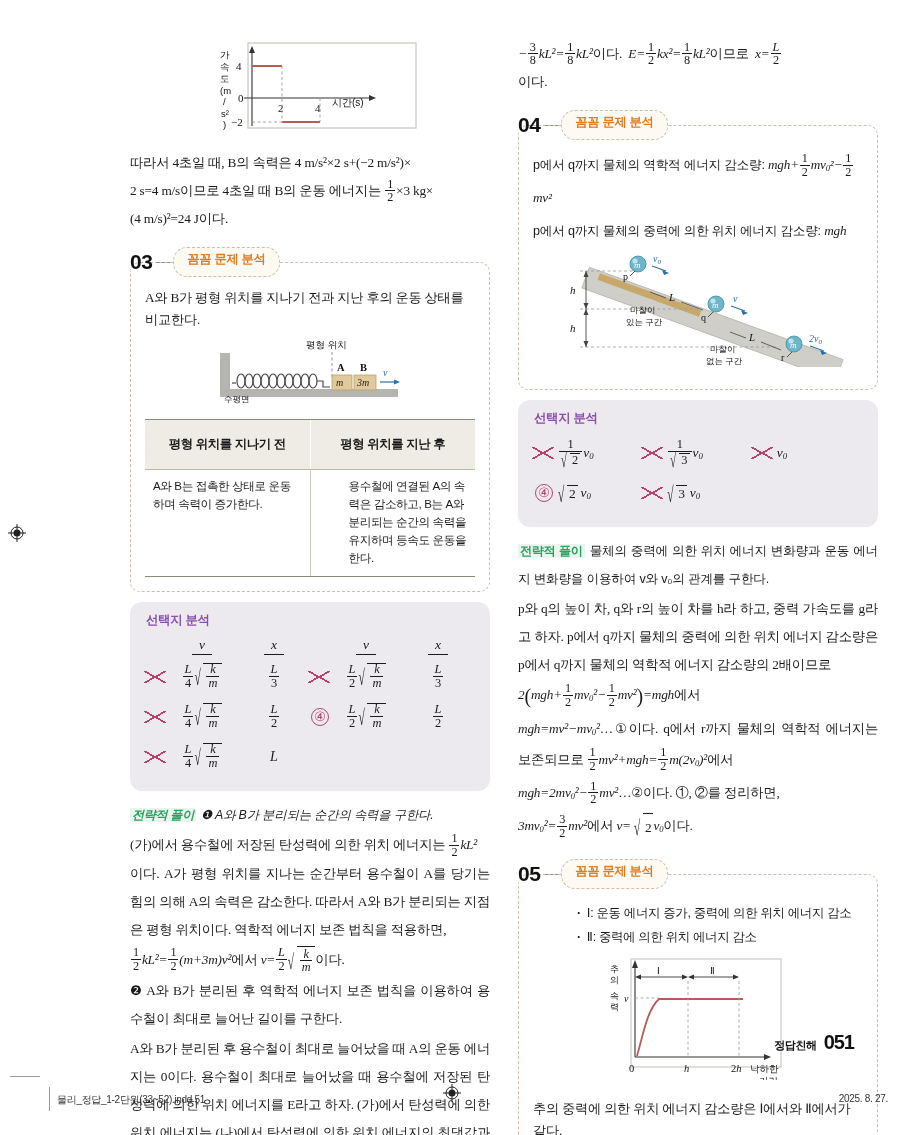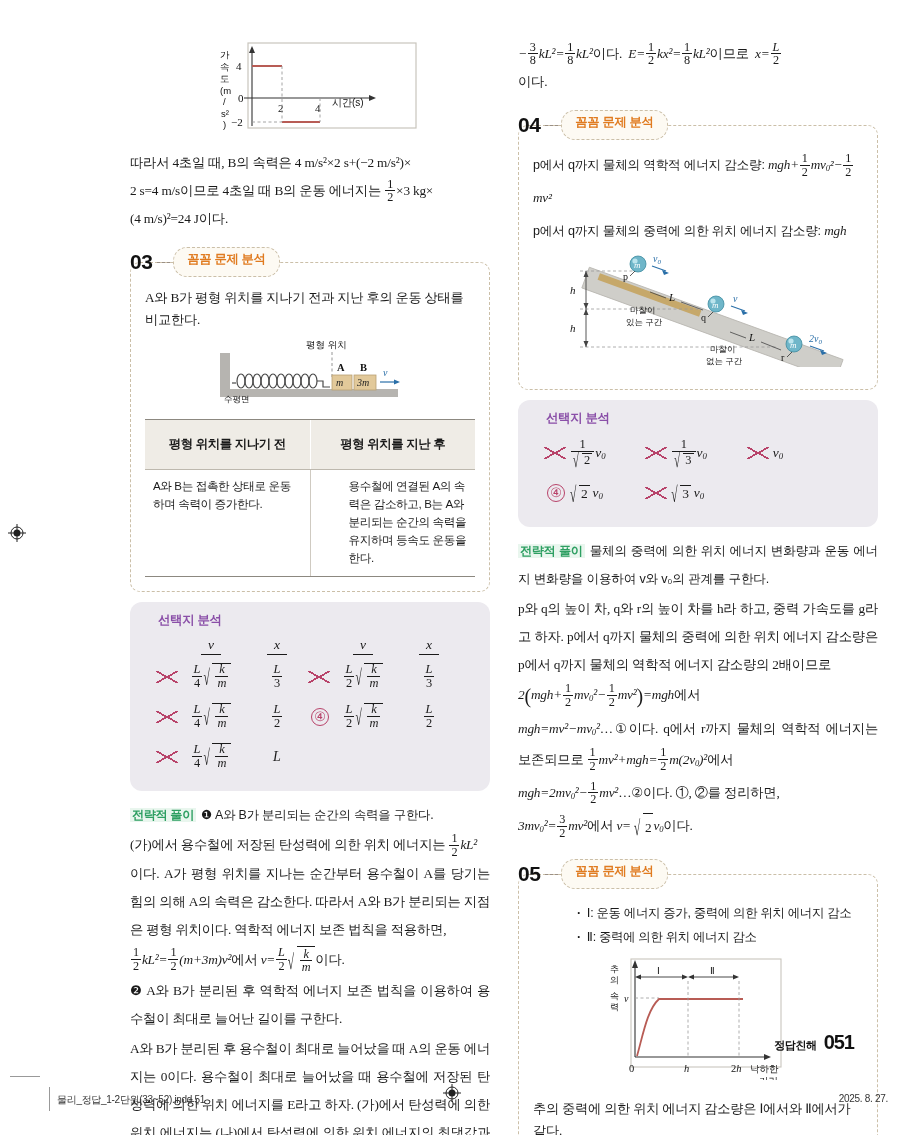--- a/index.html
+++ b/index.html
@@ -103,21 +103,21 @@
   table.cmp td {
     border-bottom:1.3px solid #8c8880; padding:7px 8px 9px; vertical-align:top;
     font-family:"Liberation Sans", sans-serif; font-size:11.6px; line-height:18px;
     letter-spacing:-0.4px; width:50%;
   }
   table.cmp td + td { border-left:1px solid #cfcac1;padding-left:38px; }
 
   
   .choice-box {
     background:#eceaef; border-radius:12px; margin-top:10px;
-    padding:10px 28px 14px;
+    padding:10px 16px 14px;
   }
   .choice-title{
     color:#8a4fa8; font-weight:bold; font-family:"Liberation Sans", sans-serif;
     font-size:12.4px; letter-spacing:-0.3px; margin-bottom:6px;
   }
   .choice-grid { display:flex; }
   .choice-col { flex:1; }
   .choice-row { display:flex; align-items:center; min-height:40px; }
   .cmark {
     width:20px; flex:0 0 20px; font-size:13px; text-align:center;
@@ -332,21 +332,21 @@
               <span class="cval" style="flex:1; text-align:center;">
                 <span class="frac"><span class="num mi">L</span><span class="den">2</span></span><span class="sqrt"><span class="rad"><span class="frac"><span class="num mi">k</span><span class="den mi">m</span></span></span></span>
               </span>
               <span class="cval" style="flex:1; text-align:center;"><span class="frac"><span class="num mi">L</span><span class="den">2</span></span></span>
             </div>
             <div class="choice-row" style="min-height:40px"></div>
           </div>
         </div>
       </div>
 
-      <p class="body" style="margin-top:10px;">
+      <p class="body" style="margin-top:10px;font-style:italic;">
         <span class="strategy">전략적 풀이</span><span class="step kr">❶ A와 B가 분리되는 순간의 속력을 구한다.</span>
       </p>
 
       <p class="body">
         <span>(가)에서 용수철에 저장된 탄성력에 의한 위치 에너지는</span>
         <span class="frac"><span class="num">1</span><span class="den">2</span></span><span class="mi">kL²</span><br>
         <span>이다. A가 평형 위치를 지나는 순간부터 용수철이 A를 당기는 힘의 의해 A의 속력은 감소한다. 따라서 A와 B가 분리되는 지점은 평형 위치이다. 역학적 에너지 보존 법칙을 적용하면,</span>
       </p>
 
       <p class="body">

